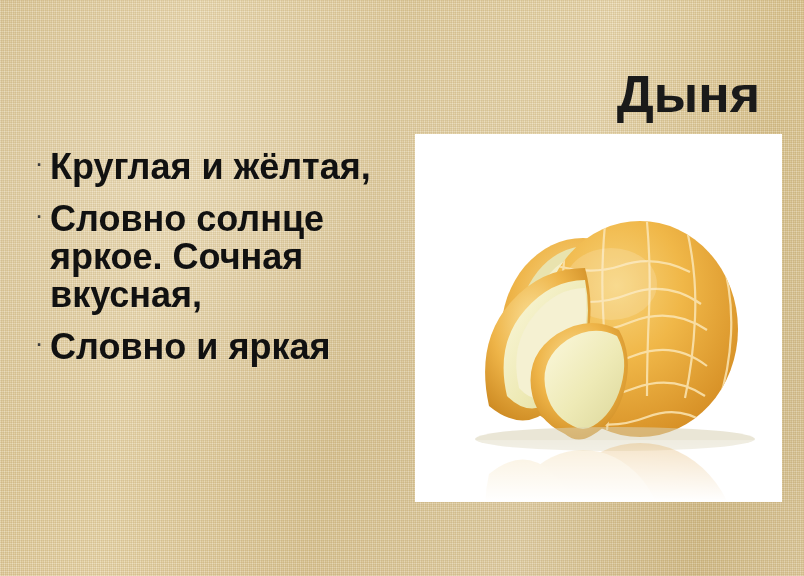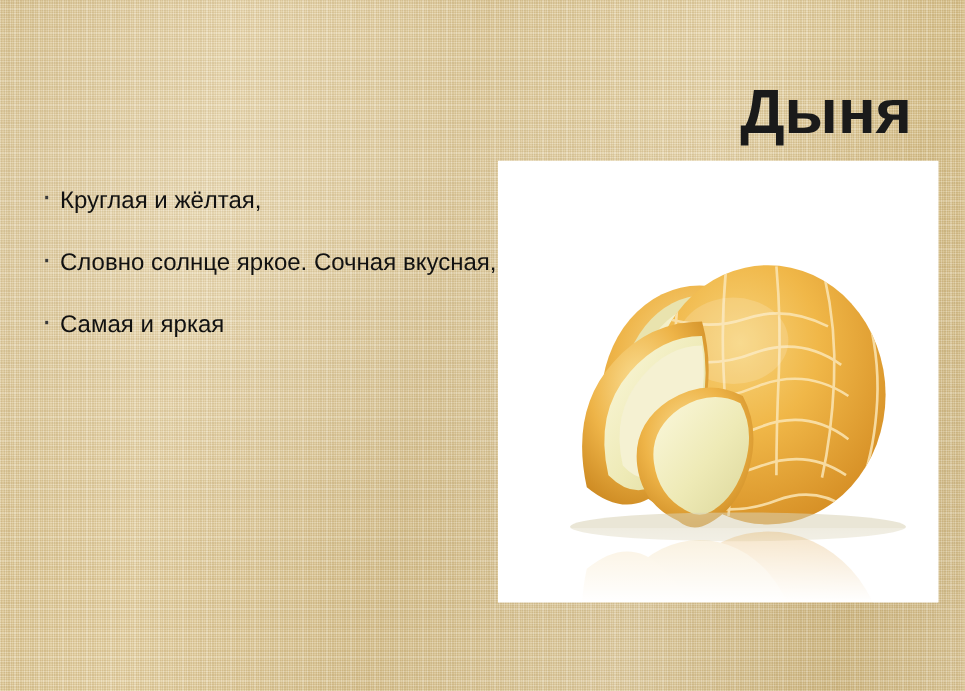--- a/index.html
+++ b/index.html
@@ -77,23 +77,24 @@
   .bullet-marker {
     flex: 0 0 auto;
     width: 22px;
     color: #3a3a3a;
     font-size: 26px;
     line-height: 30px;
     text-align: center;
   }
   .bullet-text {
     flex: 1 1 auto;
-    font-size: 20px;
+    font-size: 36px;
     line-height: 38px;
     color: #111111;
+    font-weight: bold;
   }
 
   .picture-frame {
     position: absolute;
     left: 415px;
     top: 134px;
     width: 367px;
     height: 368px;
     background: #ffffff;
     z-index: 3;
@@ -125,21 +126,21 @@
       <span class="bullet-text">Круглая и жёлтая,</span>
     </div>
 
     <div class="bullet">
       <span class="bullet-marker">·</span>
       <span class="bullet-text">Словно солнце яркое. Сочная вкусная,</span>
     </div>
 
     <div class="bullet">
       <span class="bullet-marker">·</span>
-      <span class="bullet-text">Самая и яркая</span>
+      <span class="bullet-text">Словно и яркая</span>
     </div>
 
   </div>
 
   <div class="picture-frame">
     <div class="photo">
       <svg class="melon-svg" width="367" height="368" viewBox="0 0 367 368">
         <defs>
           <radialGradient id="rindGrad" cx="38%" cy="30%" r="75%">
             <stop offset="0%" stop-color="#f7d37a"></stop>

